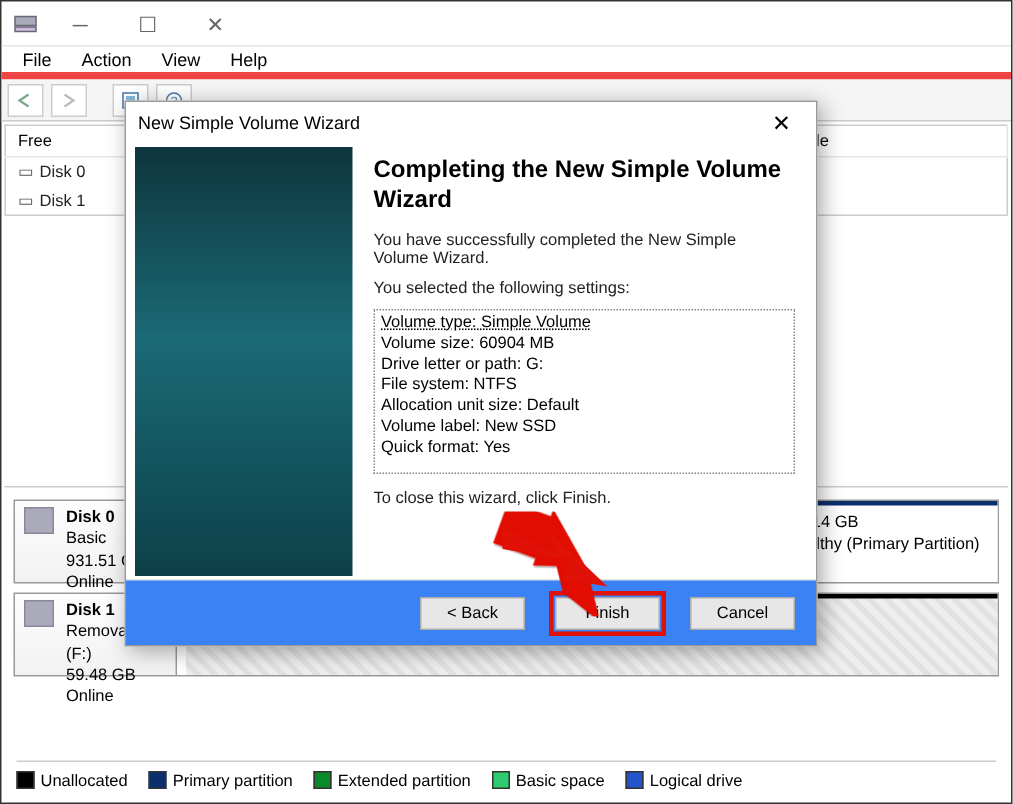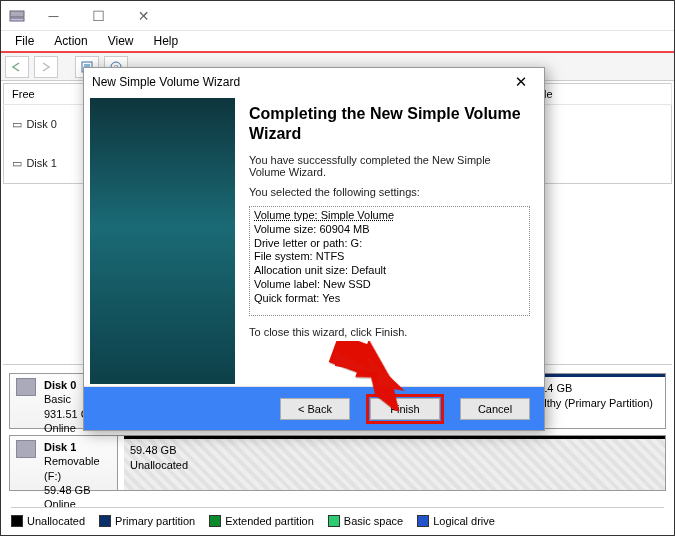--- a/index.html
+++ b/index.html
@@ -26,21 +26,21 @@
     display: inline-flex; align-items: center; justify-content: center;
   }
   .titlebar .title { flex: 1; font-size: 12px; color: #333; }
   .win-btns { display: flex; }
   .win-btn {
     width: 45px; height: 30px; display: flex; align-items: center; justify-content: center;
     color: #666; font-size: 14px;
   }
   .menubar {
     height: 22px; display: flex; align-items: center; gap: 4px;
-    padding: 0 6px; border-bottom: 2px solid #ef4444;
+    padding: 0 6px; border-bottom: 5px solid #ef4444;
   }
   .menu-item { padding: 2px 8px; }
   .toolbar {
     height: 28px; display: flex; align-items: center; gap: 2px;
     padding: 2px 4px; border-bottom: 1px solid #ccc;
     background: #f5f5f5;
   }
   .tool-btn {
     width: 24px; height: 22px; border: 1px solid #ccc;
     background: #fff; display: flex; align-items: center; justify-content: center;
@@ -51,21 +51,21 @@
   .disk-table {
     border: 1px solid #ccc; width: 100%;
     border-collapse: collapse;
   }
   .disk-table th {
     text-align: left; font-weight: 400; font-size: 11px;
     padding: 4px 8px; background: #fff; border-bottom: 1px solid #e5e5e5;
     border-right: 1px solid #e5e5e5;
   }
   .disk-table td {
-    padding: 13px 8px; font-size: 11px; color: #222;
+    padding: 3px 8px; font-size: 11px; color: #222;
   }
   .disk-row .icon { margin-right: 4px; color: #555; }
   
   .graphical-view {
     margin-top: 180px;
     border-top: 1px solid #ccc;
     position: relative;
     padding: 2px;
   }
   .disk-block {

